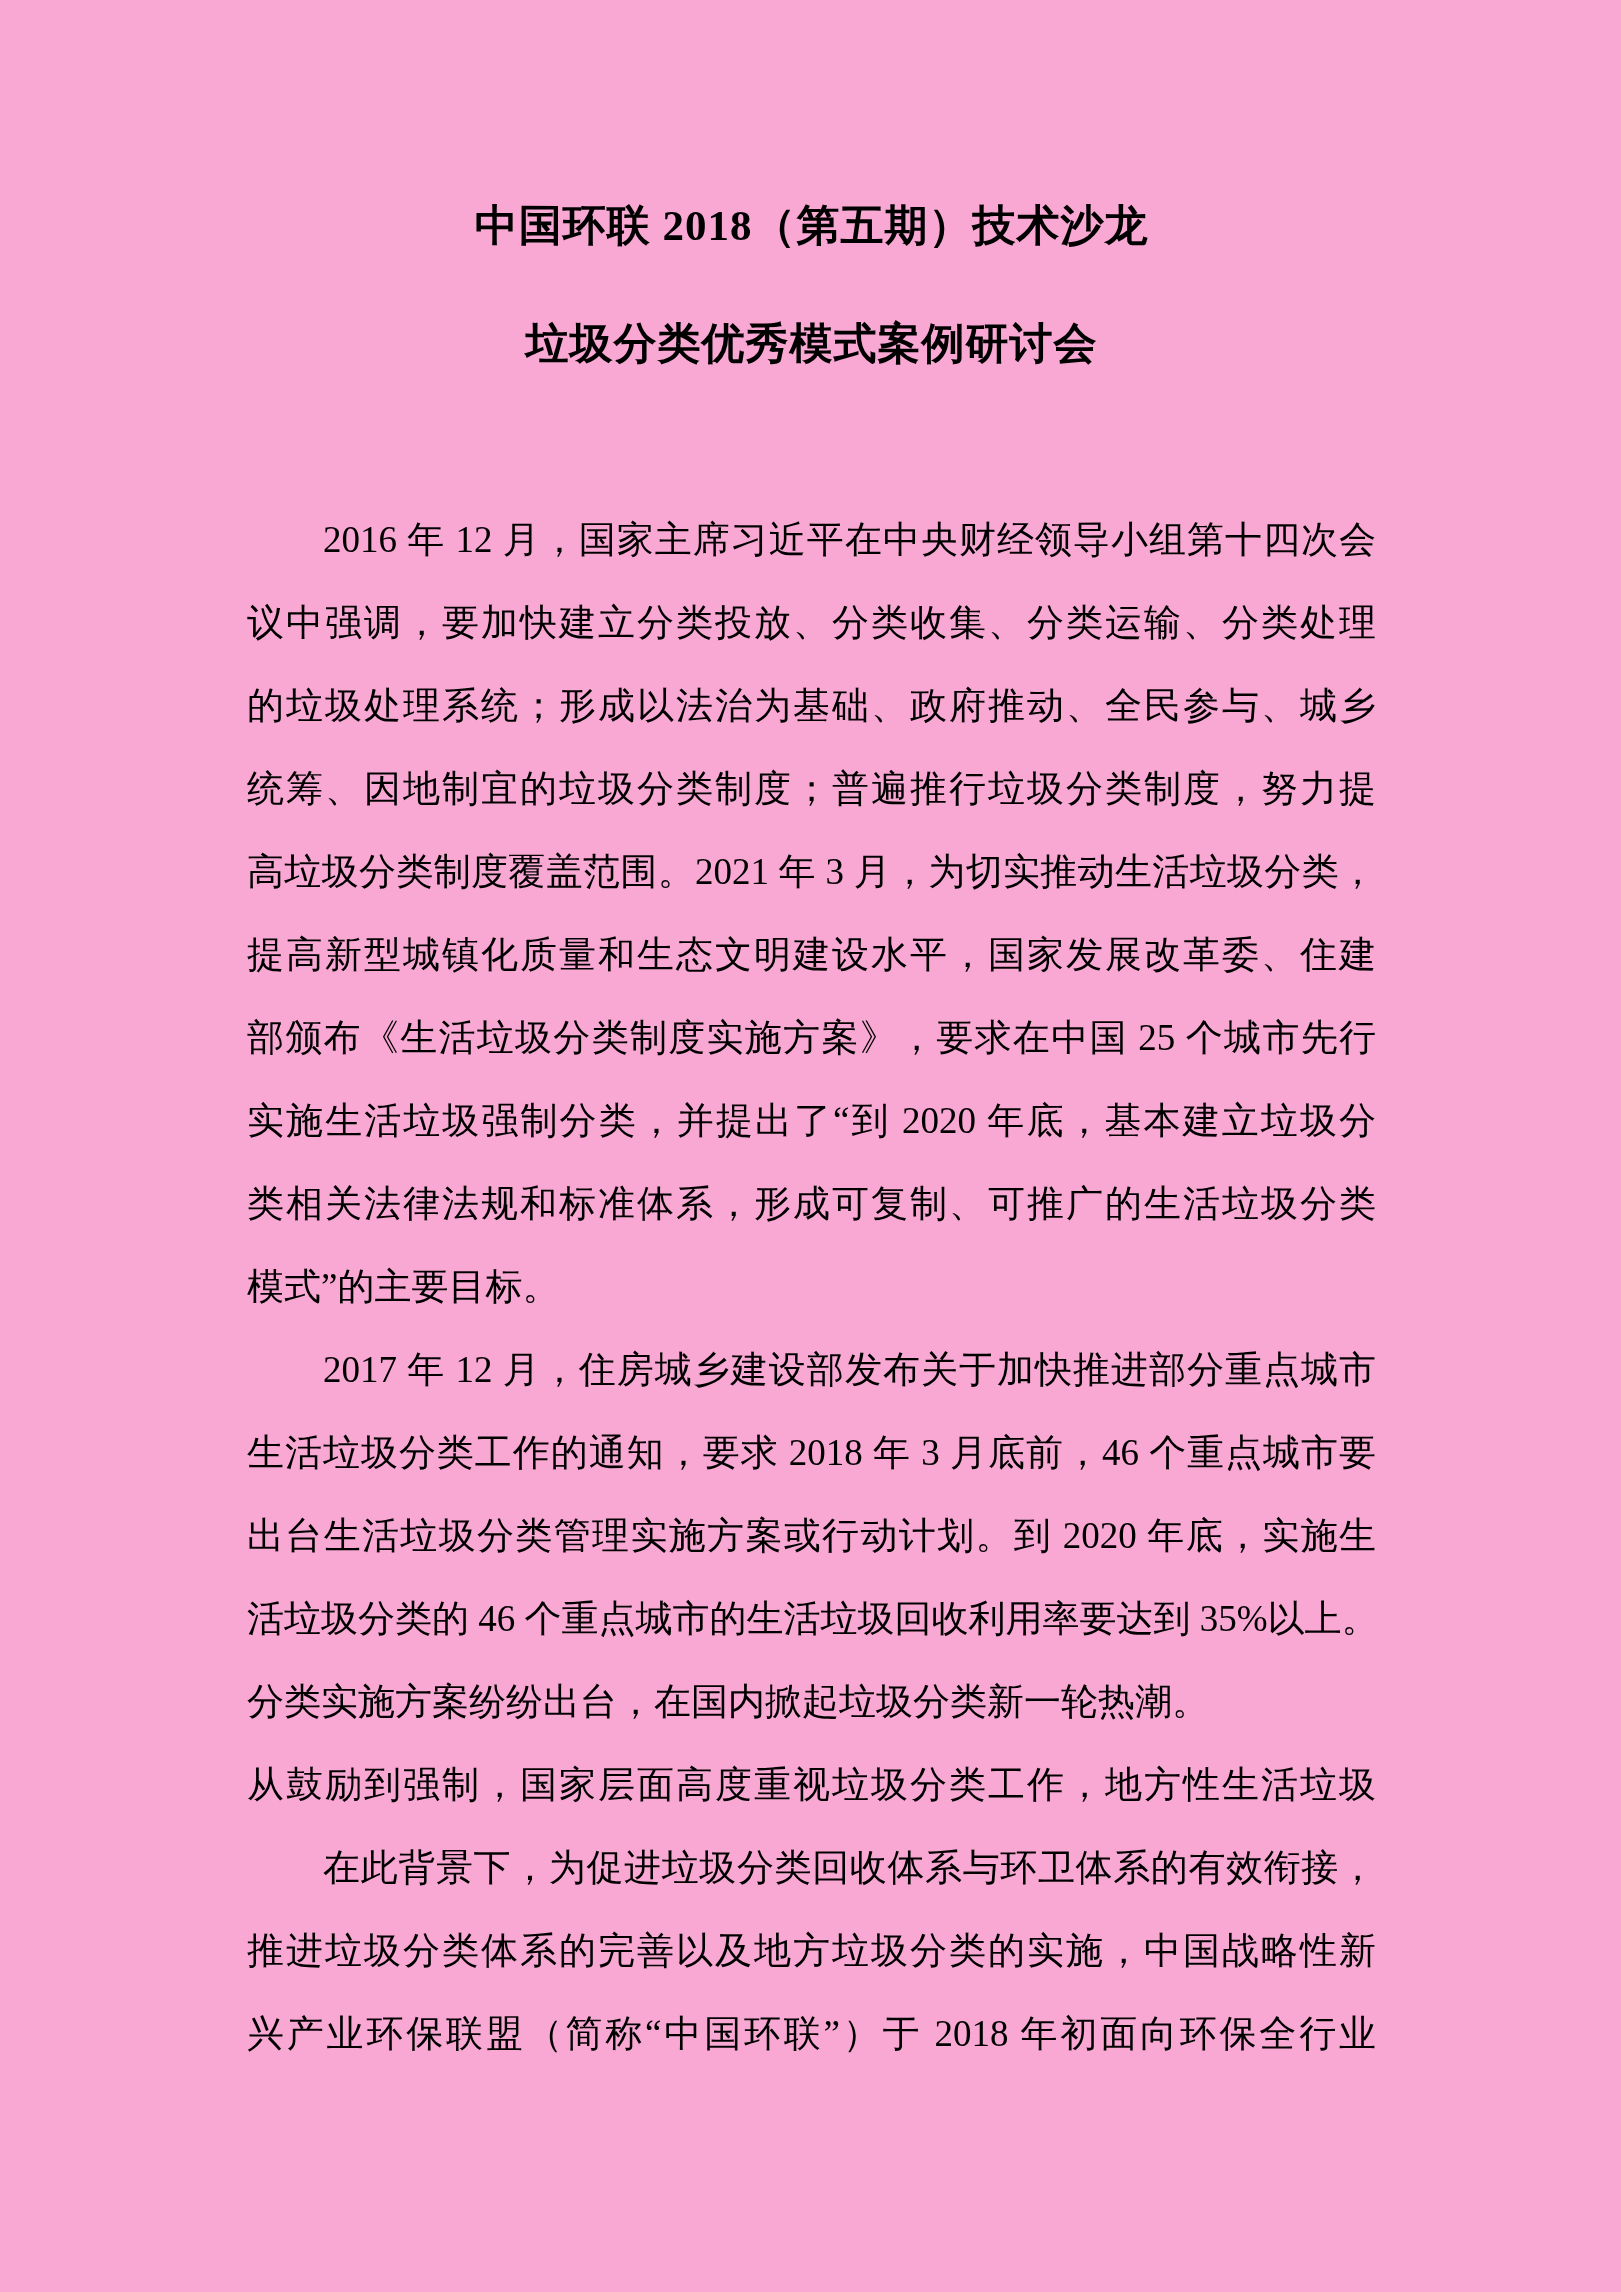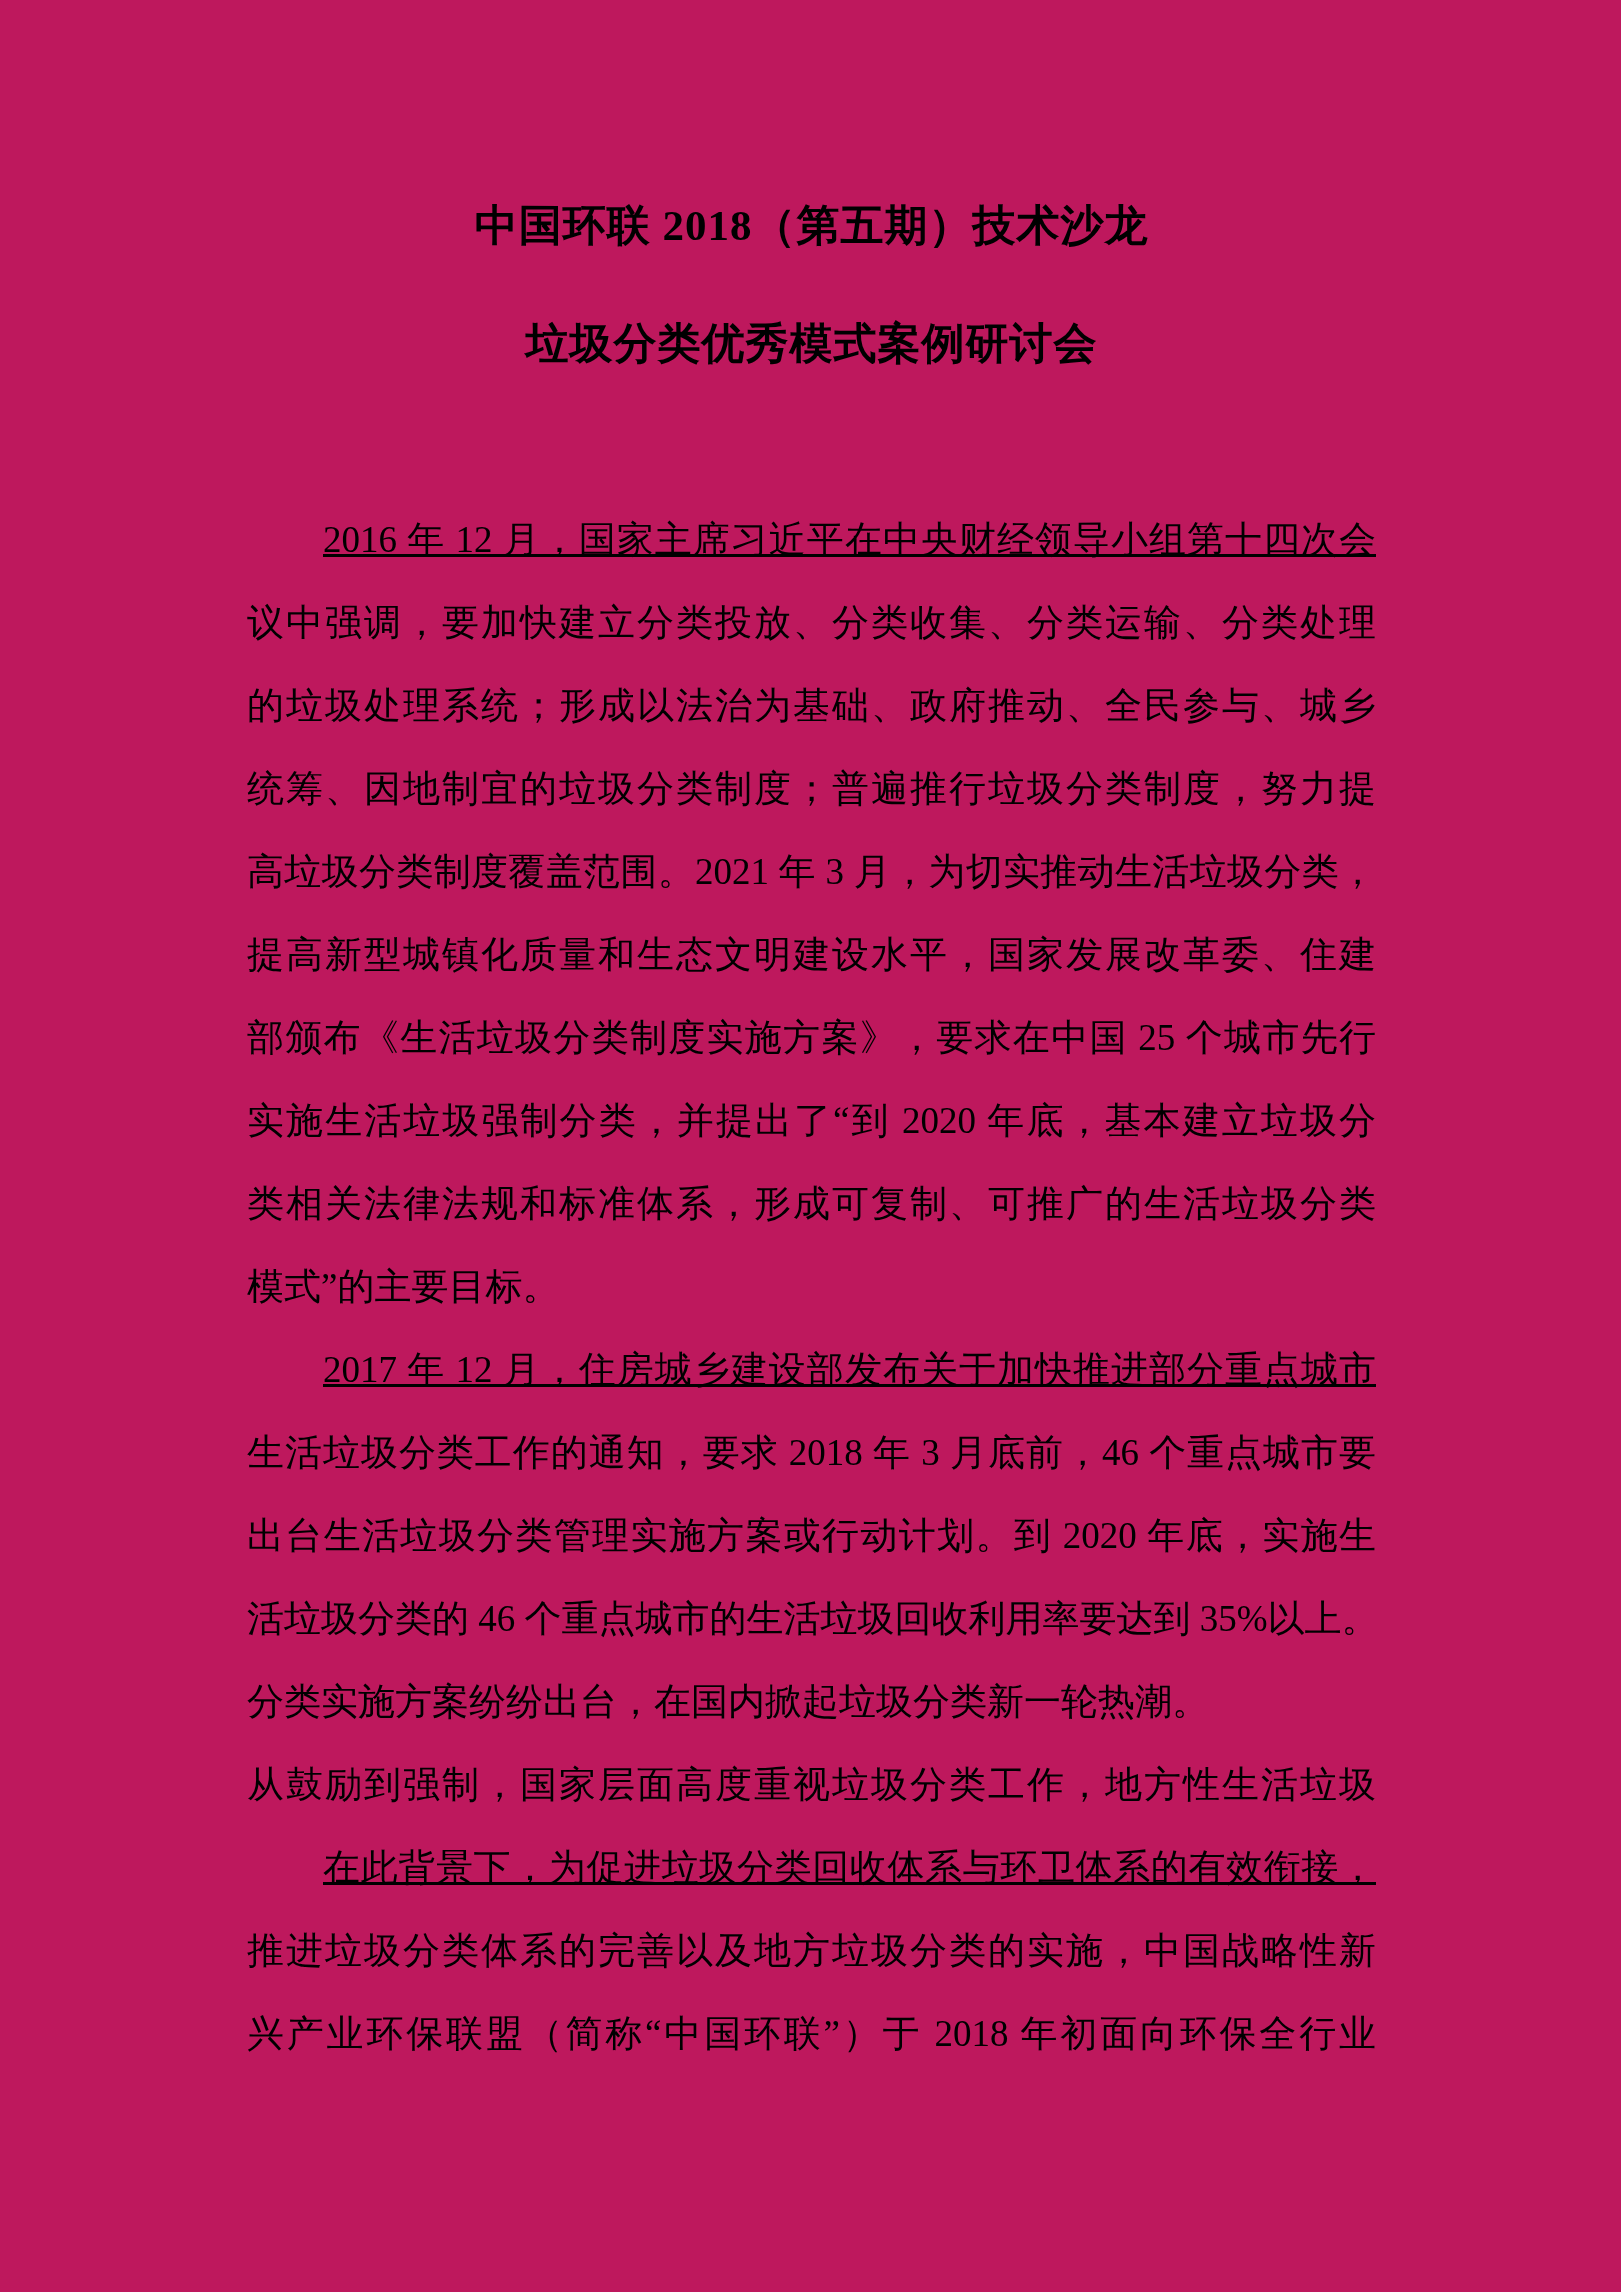--- a/index.html
+++ b/index.html
@@ -4,21 +4,21 @@
 <style>
   html, body {
     margin: 0;
     padding: 0;
     background: #ffffff;
   }
   .page {
     position: relative;
     width: 1621px;
     height: 2293px;
-    background: #be185d;
+    background: #f9a8d4;
     box-sizing: border-box;
     padding: 201px 245px 0 247px;
     font-family: "Liberation Serif", "DejaVu Serif", serif;
     color: #000000;
     overflow: hidden;
   }
   .doc-title {
     text-align: center;
     font-weight: 700;
     font-size: 43px;
@@ -40,21 +40,20 @@
     font-size: 37px;
     line-height: 83px;
     height: 83px;
     text-align: justify;
     text-align-last: justify;
     white-space: nowrap;
     overflow: hidden;
   }
   .line.first {
     text-indent: 76px;
-    text-decoration: underline;
   }
   .line.last {
     text-align-last: left;
   }
 </style>
 </head>
 <body>
 
 <div class="page">
 

